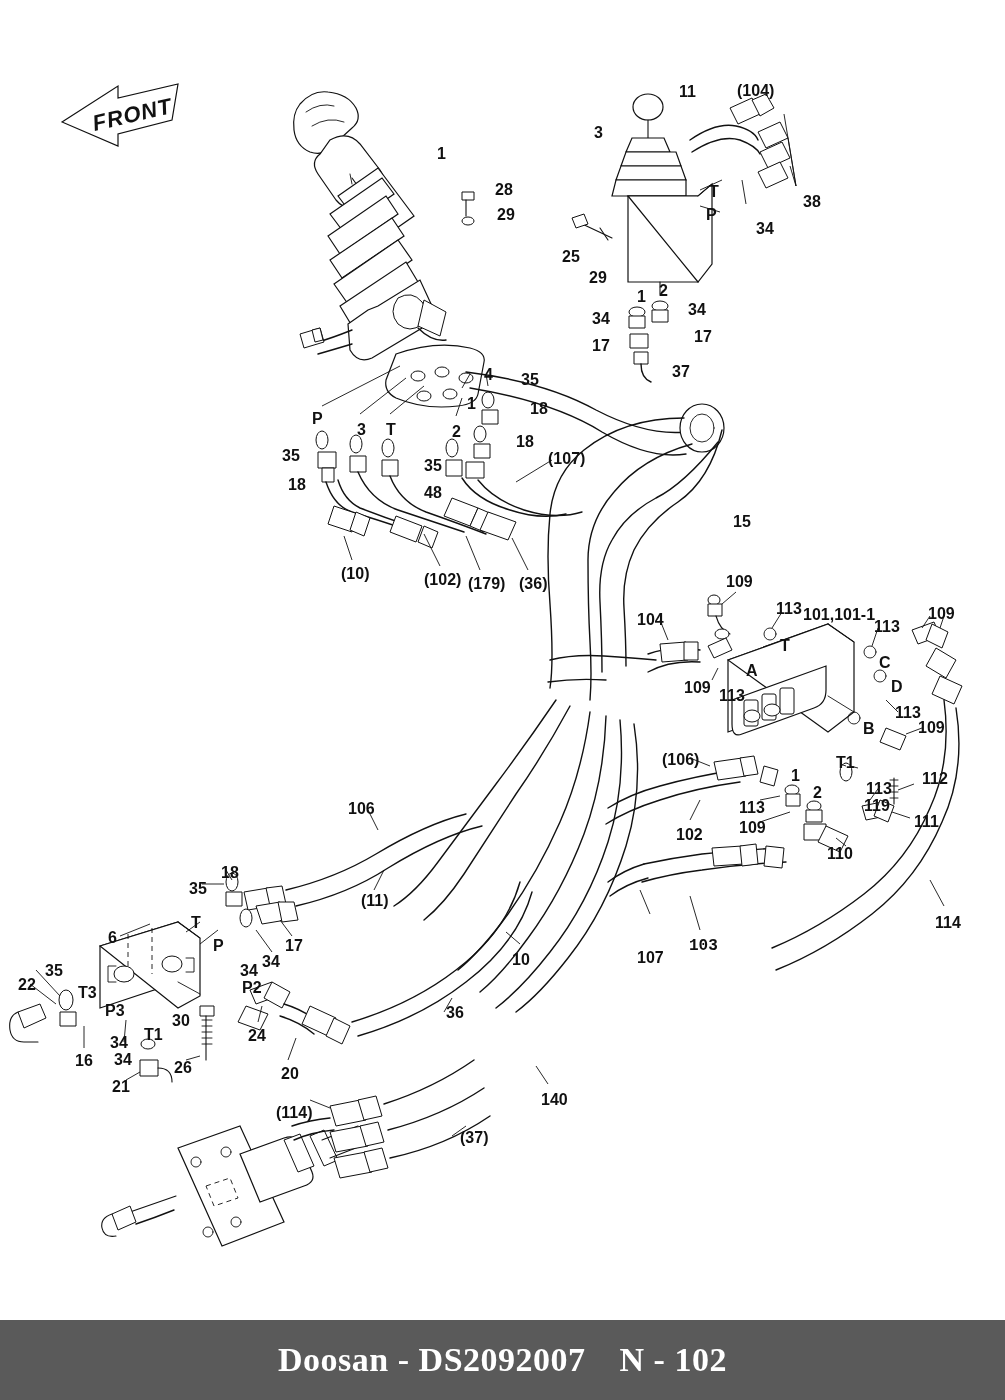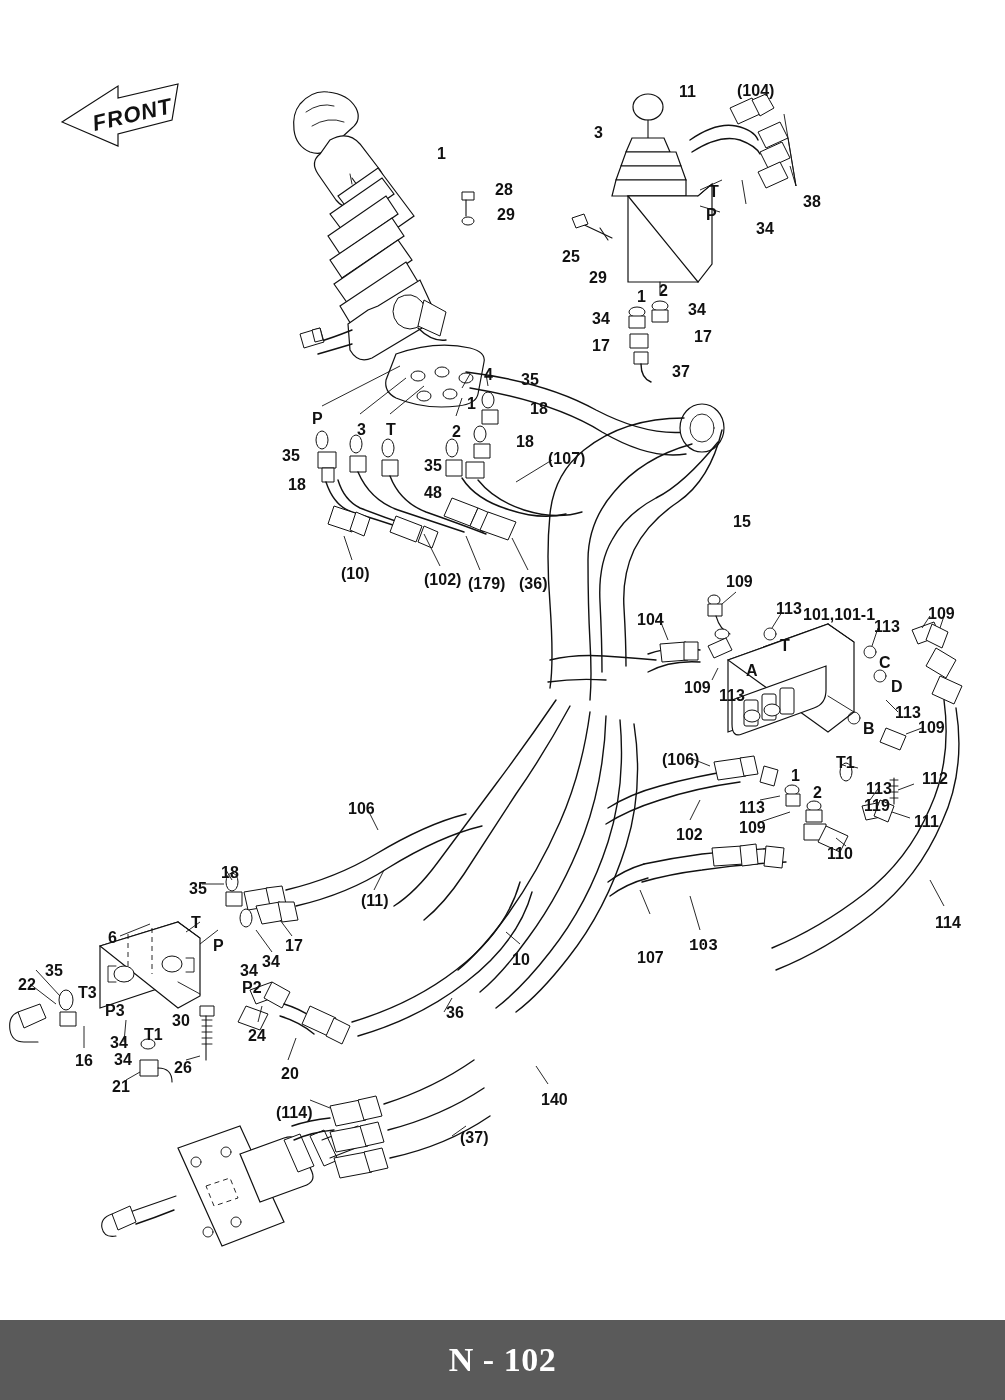--- a/index.html
+++ b/index.html
@@ -456,15 +456,16 @@
       <div class="lbl" style="left: 248px; top: 1028px;">24</div>
       <div class="lbl" style="left: 281px; top: 1066px;">20</div>
       <div class="lbl" style="left: 512px; top: 952px;">10</div>
       <div class="lbl" style="left: 446px; top: 1005px;">36</div>
       <div class="lbl" style="left: 541px; top: 1092px;">140</div>
       <div class="lbl" style="left: 276px; top: 1105px;">(114)</div>
       <div class="lbl" style="left: 460px; top: 1130px;">(37)</div>
     </div>
 
   <div class="footer">
+    <span class="f-txt">Doosan - DS2092007</span>
     <span class="f-txt">N - 102</span>
   </div>
 </div>
 
 </body></html>

